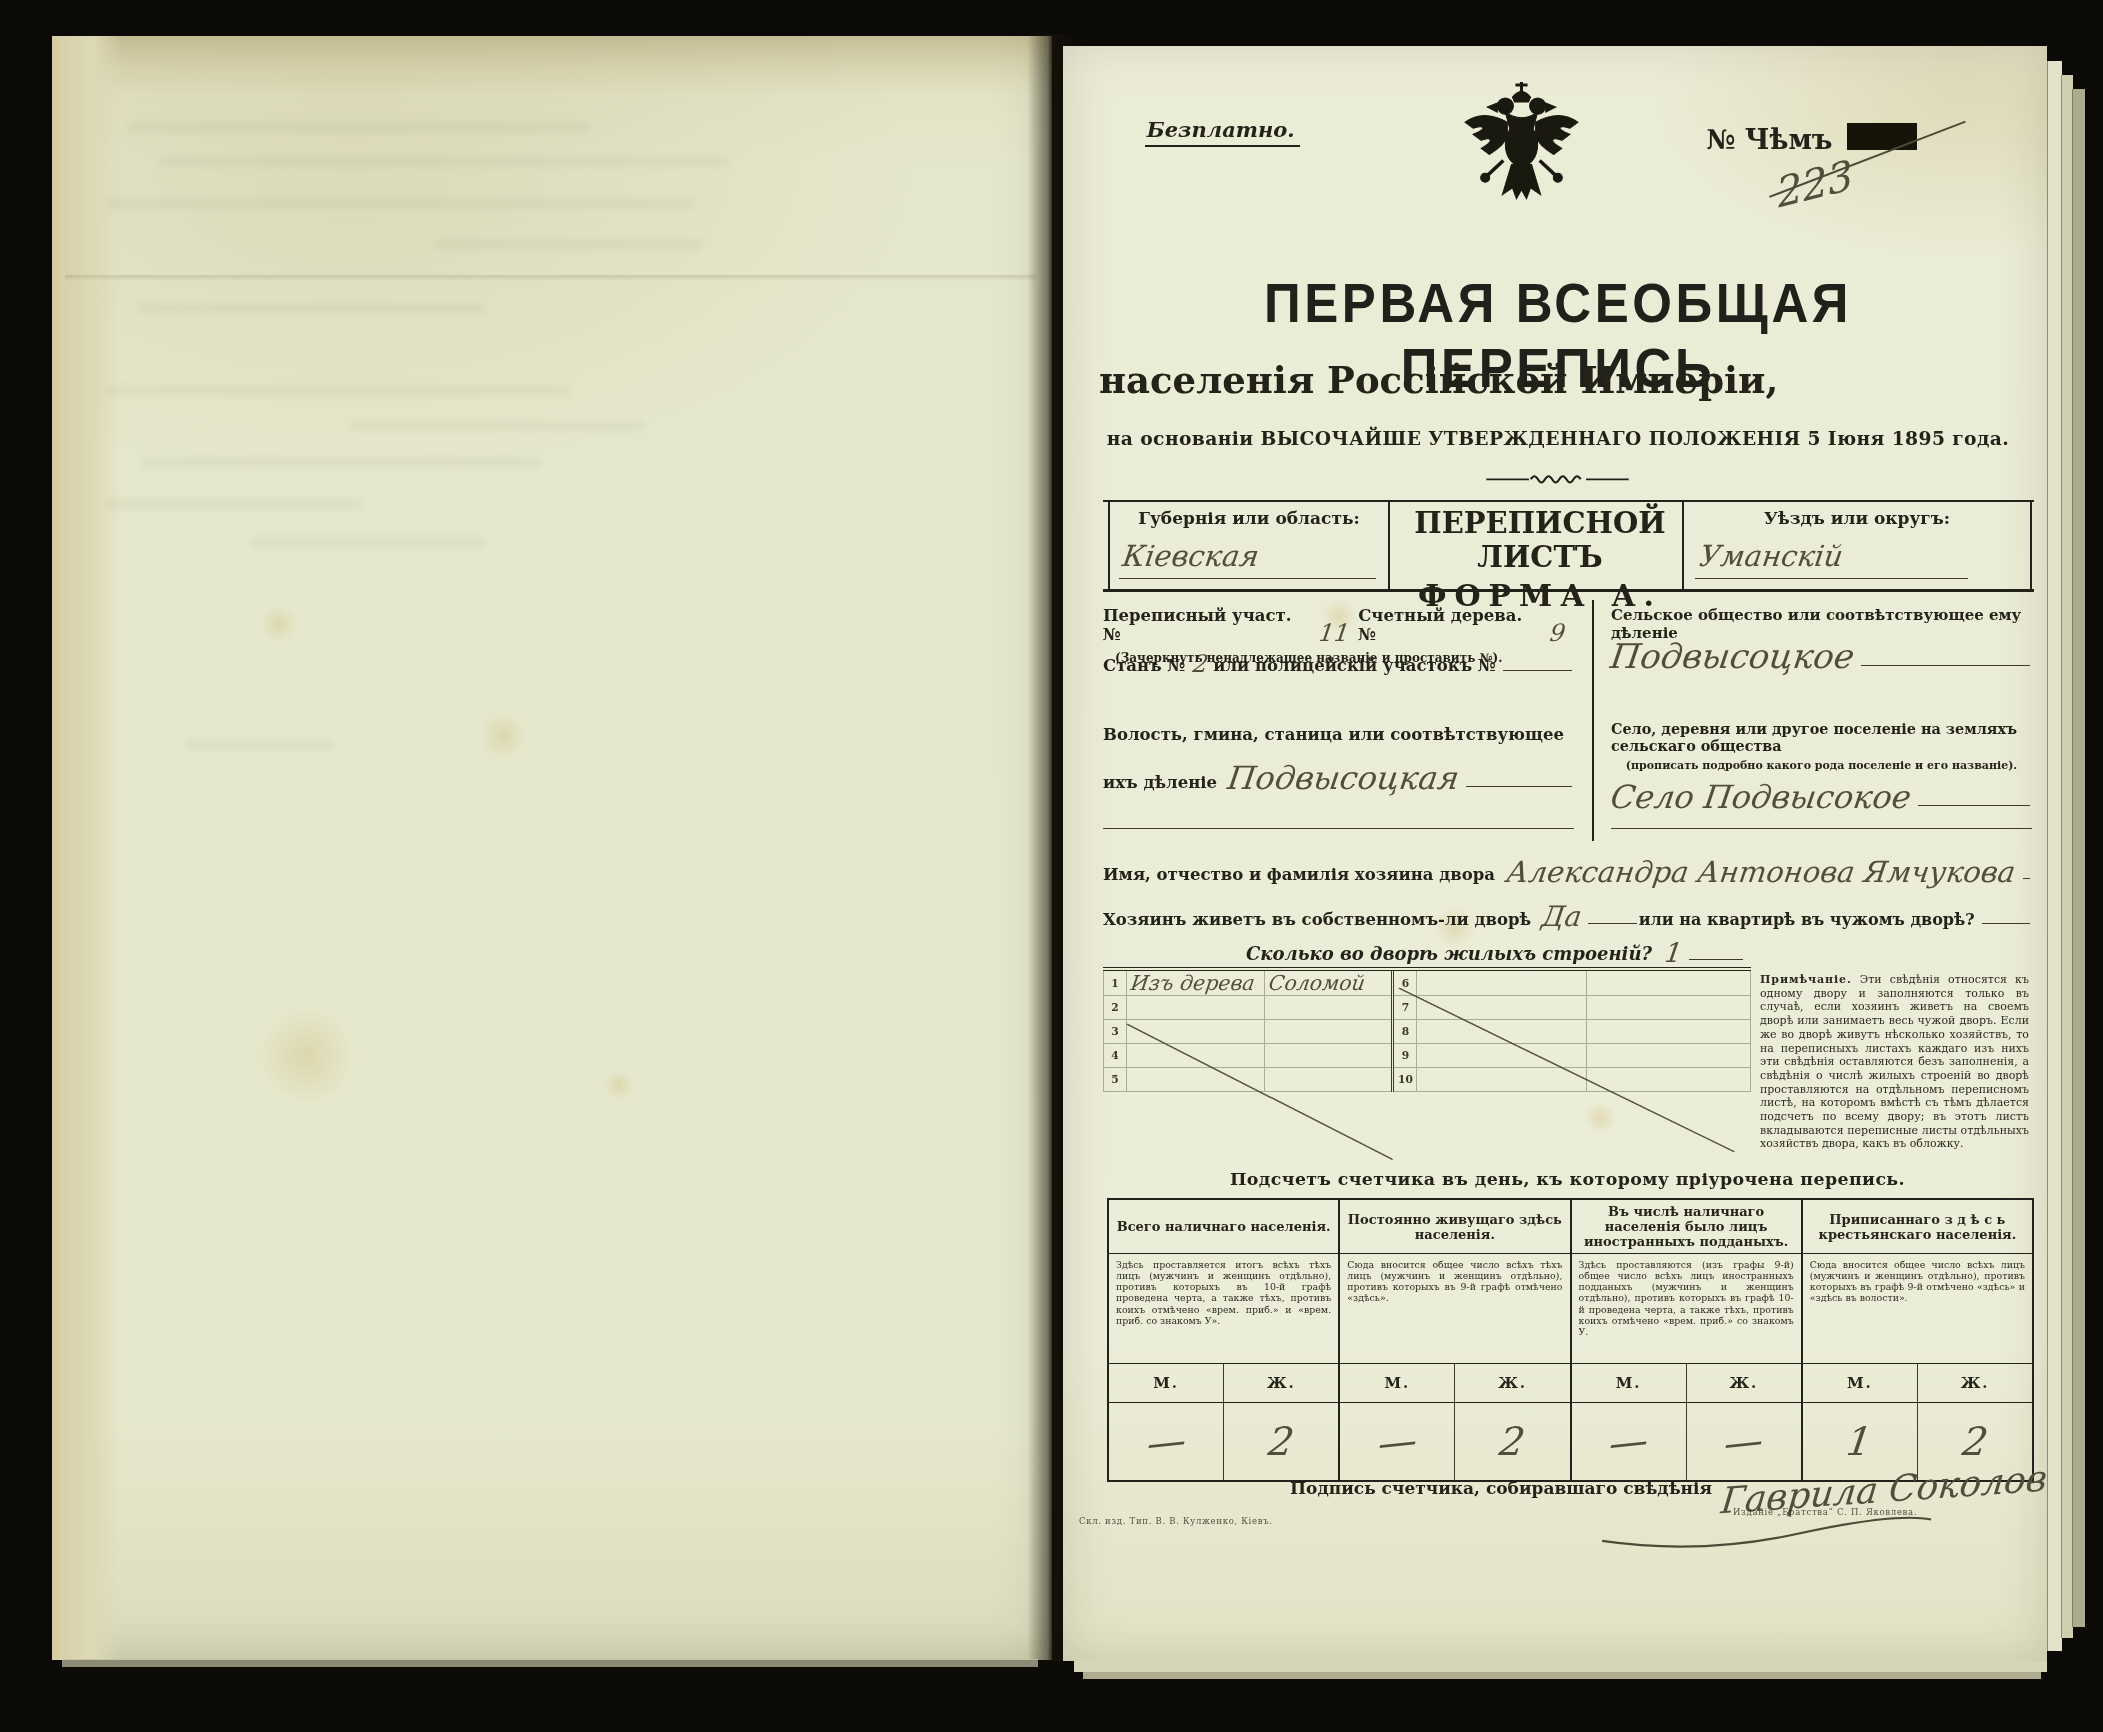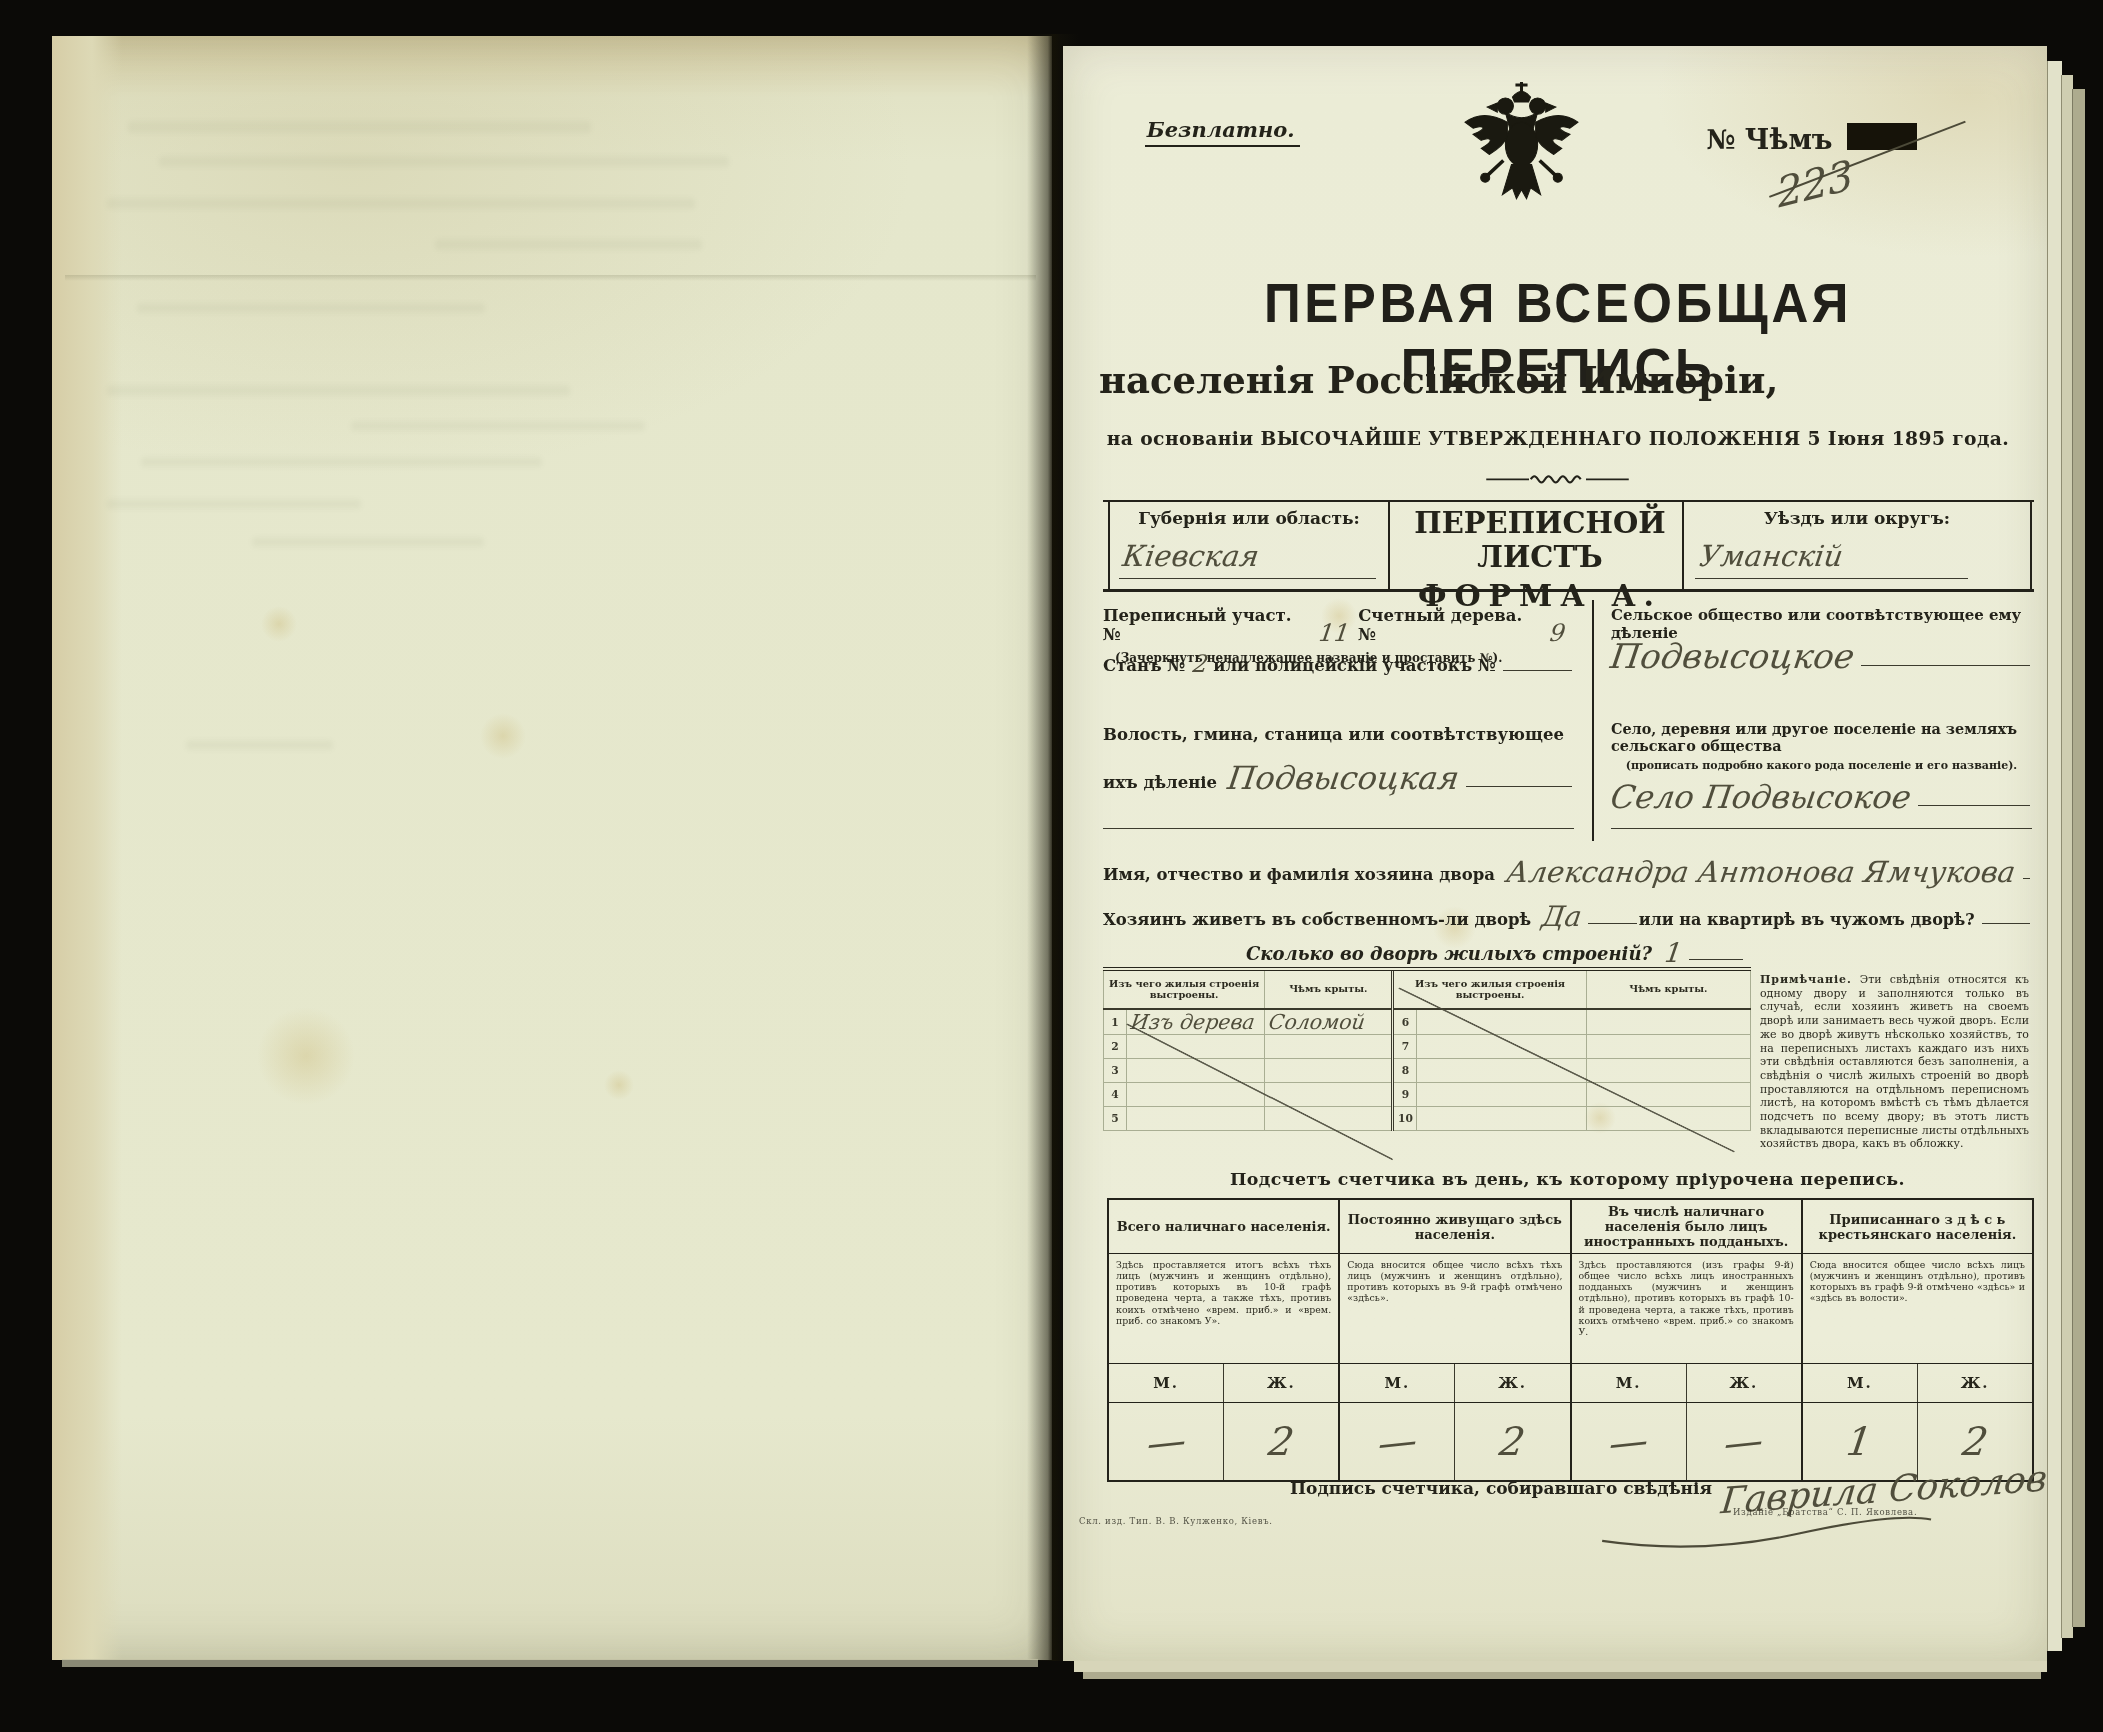--- a/index.html
+++ b/index.html
@@ -217,26 +217,20 @@
     <table class="btab">
       <colgroup>
           <col style="width:23px">
           <col style="width:138px">
           <col style="width:128px">
           <col style="width:23px">
           <col style="width:169px">
           <col style="width:164px">
         </colgroup>
       <tbody>
-          <tr>
-        <td class="hd" colspan="2">Изъ чего жилыя строенія выстроены.</td>
-        <td class="hd">Чѣмъ крыты.</td>
-        <td class="hd midL" colspan="2">Изъ чего жилыя строенія выстроены.</td>
-        <td class="hd">Чѣмъ крыты.</td>
-      </tr>
       <tr class="r">
         <td class="num">1</td>
         <td><span class="hw" style="font-size:20.5px;">Изъ дерева</span></td>
         <td><span class="hw" style="font-size:20.5px;">Соломой</span></td>
         <td class="num midL">6</td>
         <td></td>
             <td></td>
       </tr>
       <tr class="r">
         <td class="num">2</td>

